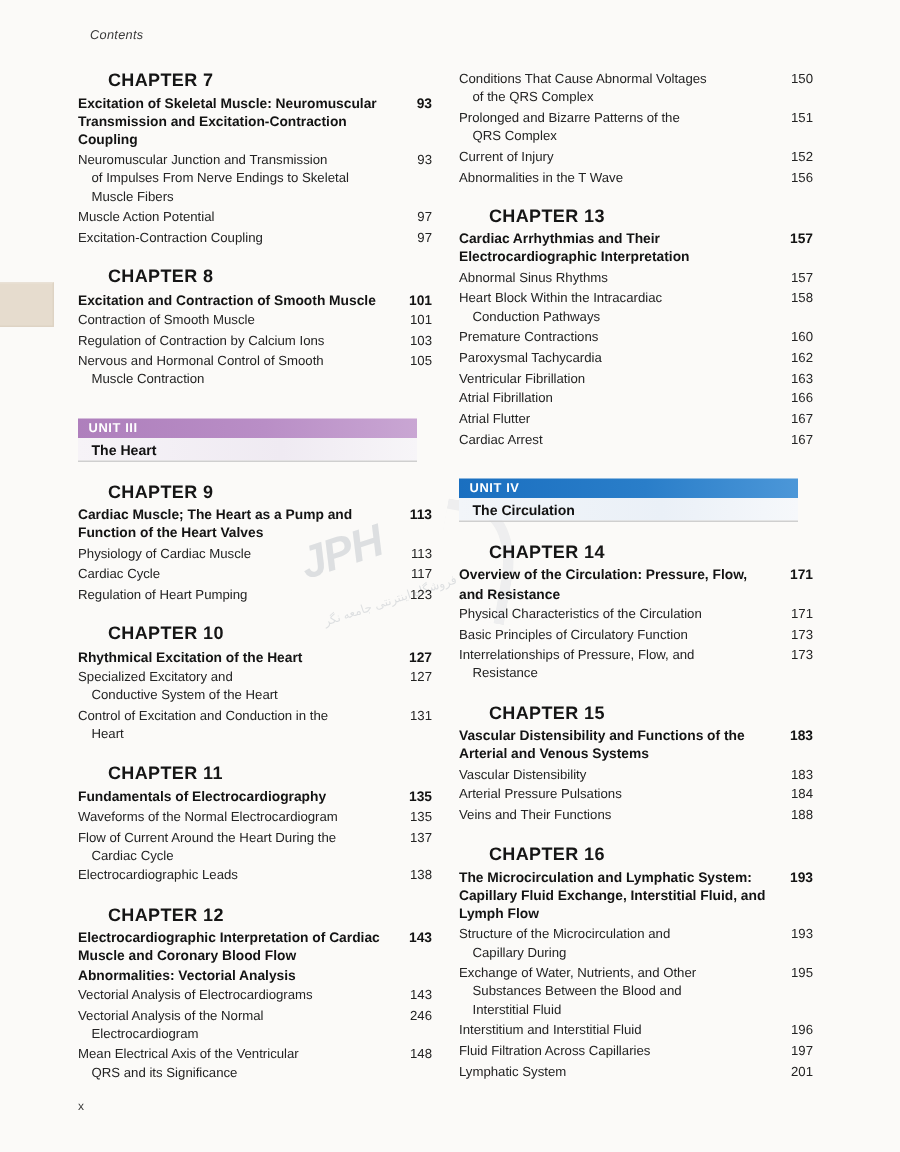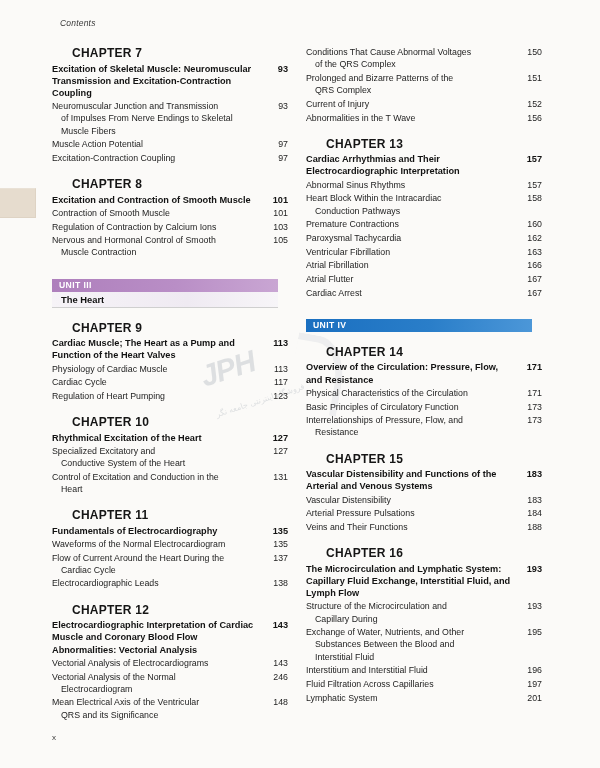--- a/index.html
+++ b/index.html
@@ -368,20 +368,21 @@
         <div class="row entry">
           <div class="txt">Atrial Flutter</div>
           <div class="pg">167</div>
         </div>
         <div class="row entry">
           <div class="txt">Cardiac Arrest</div>
           <div class="pg">167</div>
         </div>
         <div class="unit unit-4">
           <div class="unit-bar">UNIT IV</div>
+          <div class="unit-name">The Circulation</div>
         </div>
         <div class="chap-label">CHAPTER 14</div>
         <div class="row chap-title">
           <div class="txt">Overview of the Circulation: Pressure, Flow, and Resistance</div>
           <div class="pg">171</div>
         </div>
         <div class="row entry">
           <div class="txt">Physical Characteristics of the Circulation</div>
           <div class="pg">171</div>
         </div>

